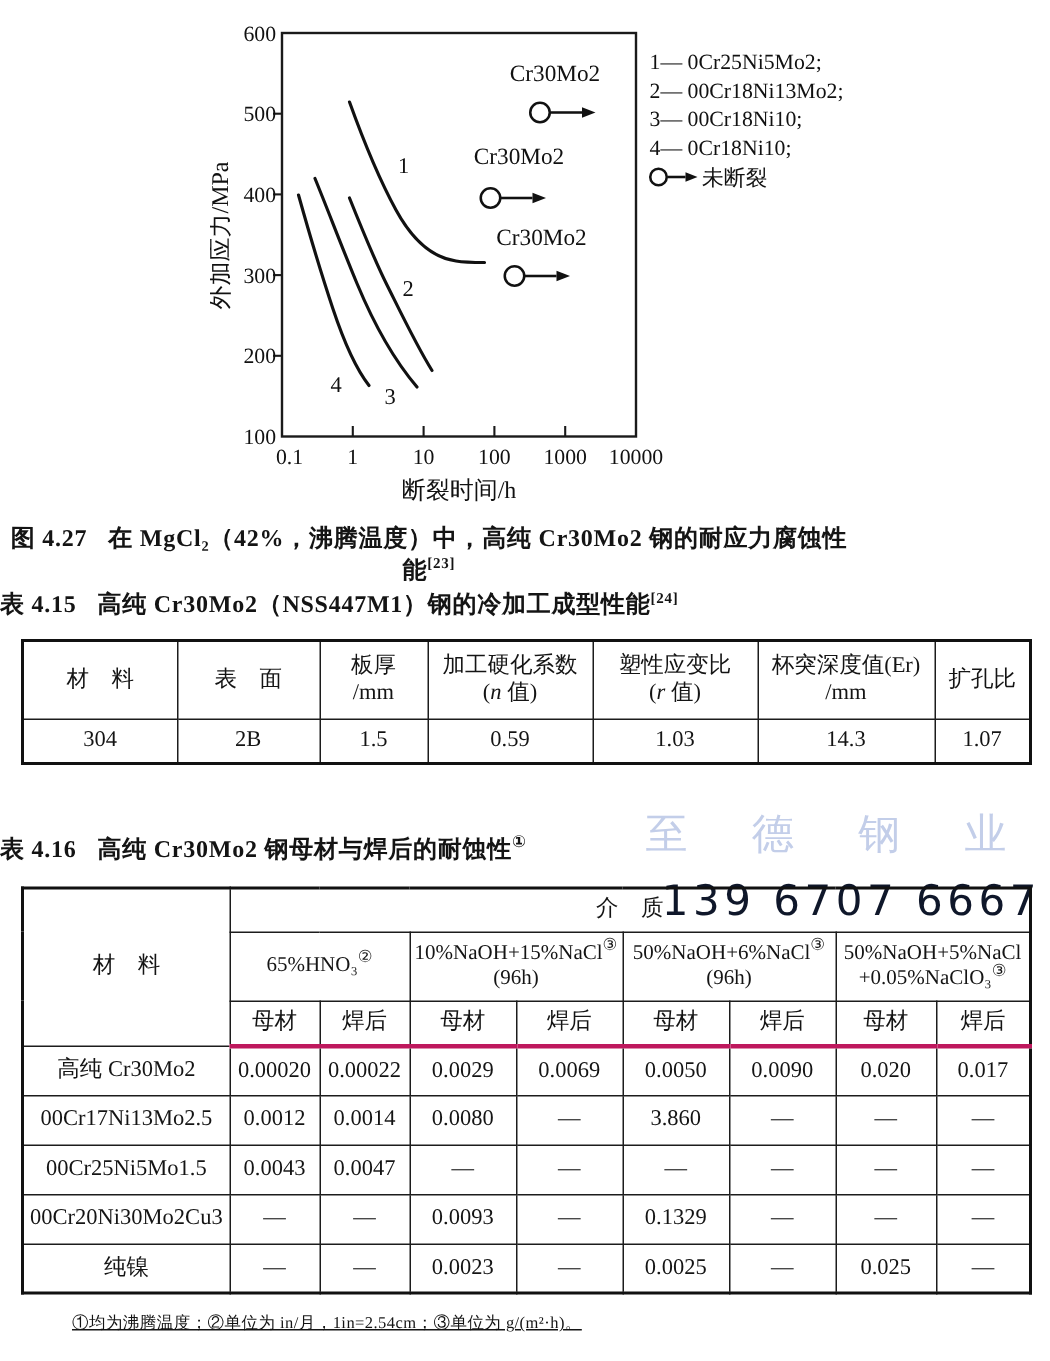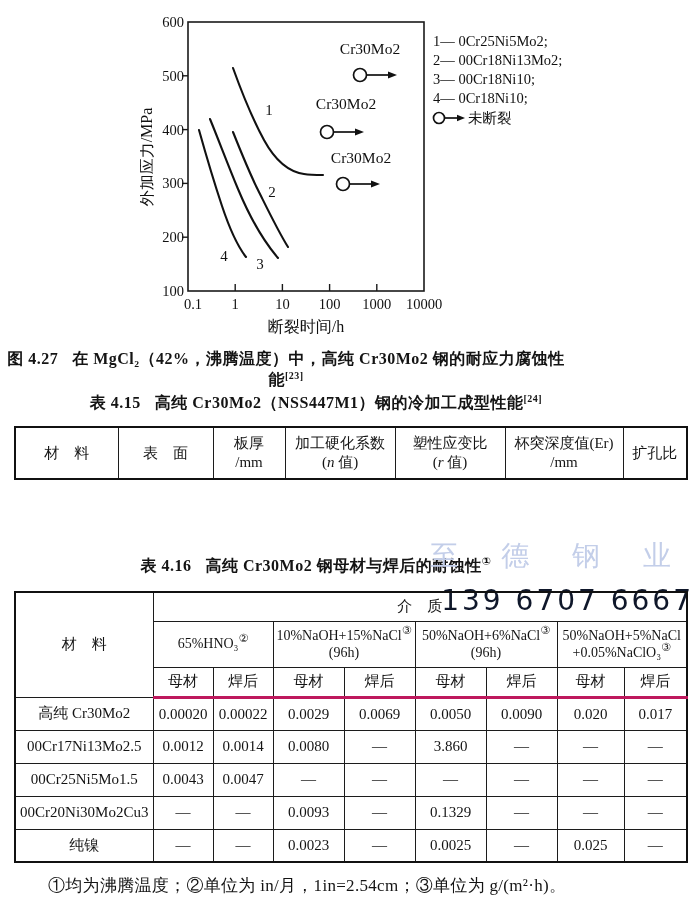--- a/index.html
+++ b/index.html
@@ -19,21 +19,21 @@
   .mhead{fill:#111;stroke:none;}
   text{fill:#111;}
   .ticklab{font-size:14.5px;}
   .axlab{font-size:16px;}
   .curvelab{font-size:15px;}
   .marklab{font-size:15.5px;}
   .leglab{font-size:14.5px;}
   
   .caption{left:0;width:572px;text-align:center;font-size:16px;font-weight:600;letter-spacing:0.5px;}
   #figcap{top:349px;}
-  .tbltitle{left:0;width:632px;text-align:center;font-size:16px;font-weight:700;letter-spacing:0.5px;}
+  .tbltitle{left:0;width:632px;text-align:left;font-size:16px;font-weight:700;letter-spacing:0.5px;}
   #t415title{top:393px;}
   #t416title{top:556px;}
   .tprefix{margin-right:14px;}
   sup.ref{font-size:10px;vertical-align:super;line-height:0;}
   sup.circ{font-size:11px;vertical-align:super;line-height:0;font-family:"DejaVu Sans",sans-serif;}
   
   table{border-collapse:collapse;table-layout:fixed;background:transparent;z-index:2;}
   td{border:1px solid #1c1c1c;text-align:center;vertical-align:middle;padding:0 1px;font-size:15px;line-height:1.25;overflow:hidden;}
   #t415{left:14px;top:426px;width:672px;border:2px solid #111;}
   #t415 tr.hdr{height:52px;}
@@ -44,21 +44,21 @@
   #t416 tr.r-media td{font-size:14px;}
   #t416 tr.r-sub{height:30px;}
   #t416 tr.r-sub td{border-bottom:3px solid #be185d;}
   #t416 tr.data{height:33px;}
   .hl{display:block;}
   
   .wm{z-index:1;font-family:"DejaVu Sans","Liberation Sans",sans-serif;white-space:nowrap;}
   #wm1{top:537px;right:12px;font-size:28px;letter-spacing:17px;color:#c3cee9;}
   #wm2{top:560px;right:6px;font-size:28px;letter-spacing:3px;color:#0f172a;margin-top:24px;}
   
-  #footnote{left:48px;top:874px;font-size:17px;letter-spacing:0.3px;}
+  #footnote{left:48px;top:874px;font-size:11px;letter-spacing:0.3px;text-decoration:underline;}
   i.var{font-style:italic;font-family:"Liberation Serif",serif;}
 </style>
 </head>
 <body>
 
 <svg id="chart" class="abs" viewBox="0 0 560 336" xmlns="http://www.w3.org/2000/svg">
 
   <rect class="axis" x="48" y="10" width="236" height="269"></rect>
 
   <g>
@@ -174,20 +174,29 @@
     <td>
       <span class="hl">塑性应变比</span>
       <span class="hl"><span>(</span><i class="var">r</i><span> 值)</span></span>
     </td>
     <td>
       <span class="hl">杯突深度值(Er)</span>
       <span class="hl">/mm</span>
     </td>
     <td>扩孔比</td>
   </tr>
+  <tr class="data">
+    <td>304</td>
+    <td>2B</td>
+    <td>1.5</td>
+    <td>0.59</td>
+    <td>1.03</td>
+    <td>14.3</td>
+    <td>1.07</td>
+  </tr>
 </tbody>
   </table>
 
 <div id="wm1" class="abs wm">至 德 钢 业</div>
 <div id="wm2" class="abs wm">139 6707 6667</div>
 
 <div id="t416title" class="abs tbltitle">
   <span class="tprefix">表 4.16</span><span>高纯 Cr30Mo2 钢母材与焊后的耐蚀性</span><sup class="circ">①</sup>
 </div>
 

